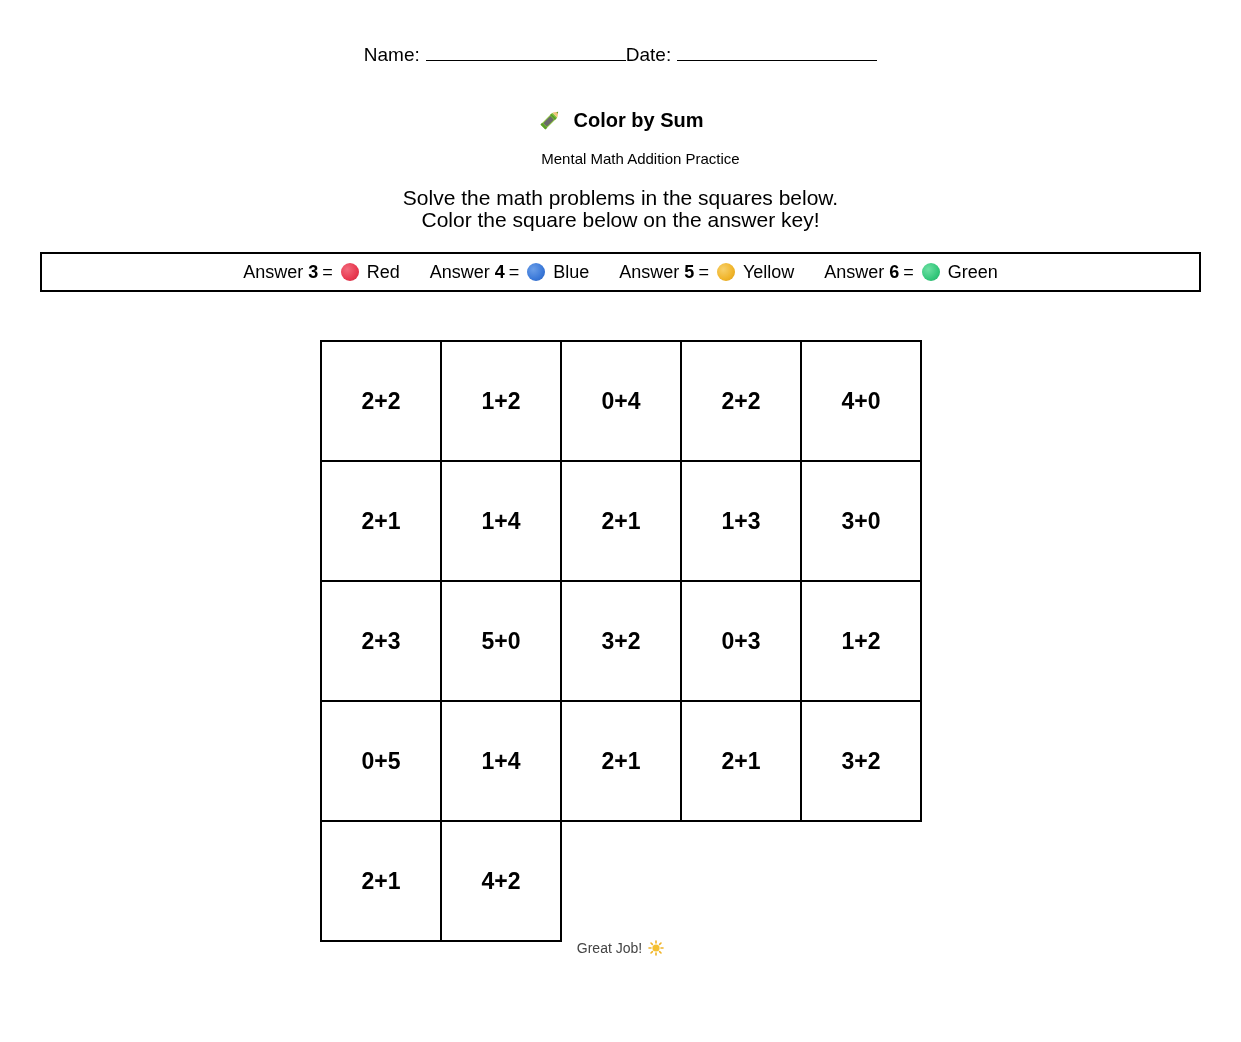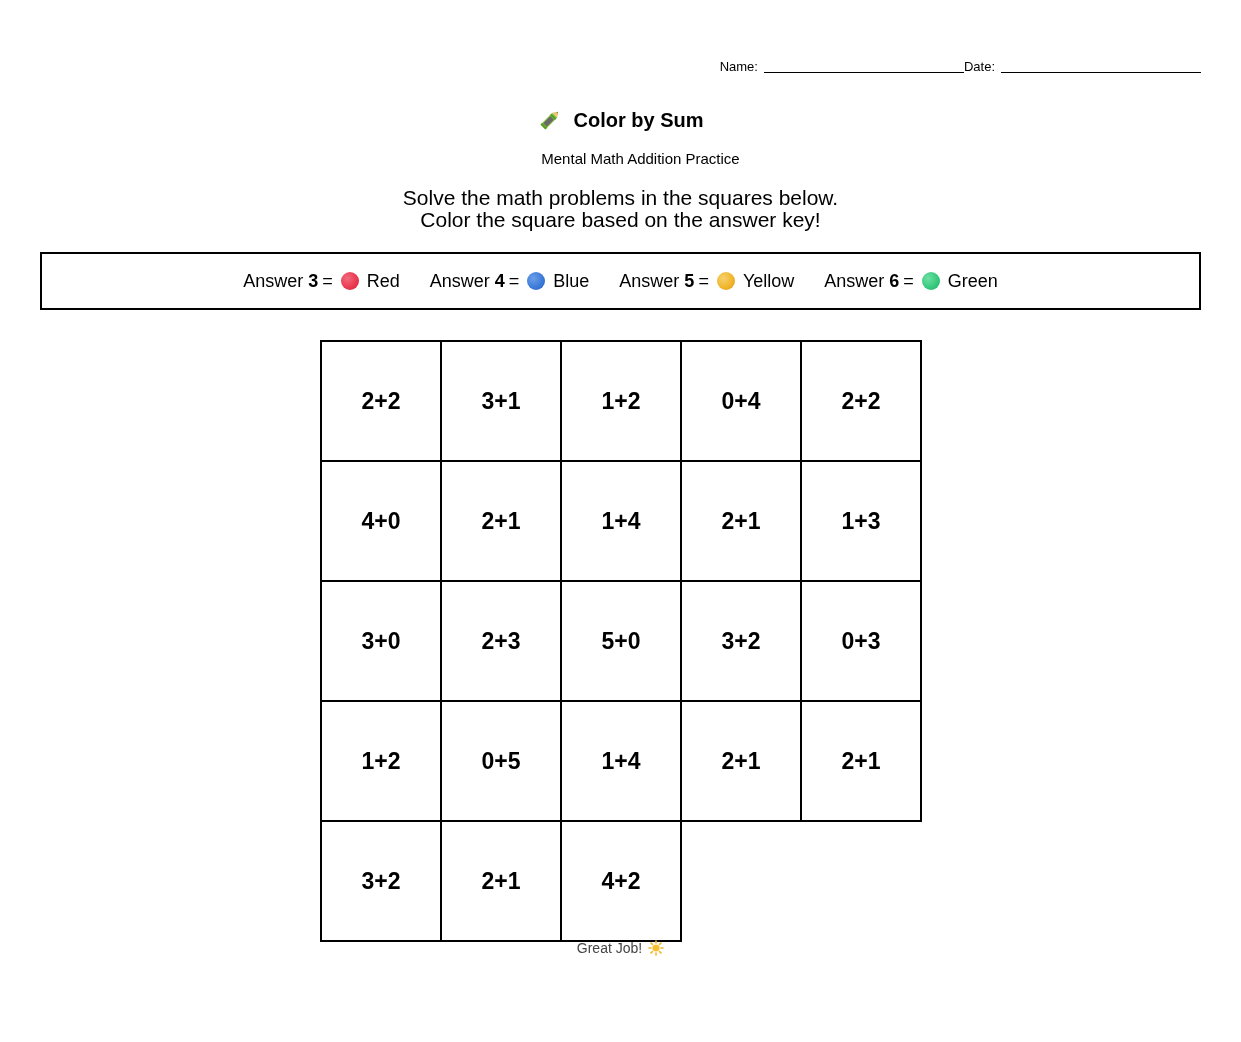--- a/index.html
+++ b/index.html
@@ -12,28 +12,28 @@
       overflow: hidden;
     }
     .page {
       position: relative;
       width: 1241px;
       height: 1042px;
       padding: 0 40px;
     }
     .header-row {
       position: absolute;
-      top: 54px;
+      top: 42px;
       left: 40px;
       right: 40px;
       height: 24px;
       display: flex;
-      justify-content: flex-end;
+      justify-content: center;
       align-items: flex-end;
-      font-size: 13px;
+      font-size: 19px;
     }
     .field {
       display: flex;
       align-items: flex-end;
     }
     .field-label { line-height: 22px; }
     .field-line {
       display: inline-block;
       width: 200px;
       height: 1px;
@@ -78,21 +78,21 @@
       width: 1241px;
       text-align: center;
       font-size: 21px;
       line-height: 22px;
     }
     .legend-box {
       position: absolute;
       top: 252px;
       left: 40px;
       width: 1161px;
-      height: 58px;
+      height: 40px;
       border: 2px solid #000;
       display: flex;
       justify-content: center;
       align-items: center;
       font-size: 18px;
     }
     .legend-item {
       display: flex;
       align-items: center;
       margin: 0 15px;
@@ -178,21 +178,21 @@
         </svg>
       </span>
       <span>Color by Sum</span>
     </h1>
   </div>
 
   <div class="subtitle">Mental Math Addition Practice</div>
 
   <div class="instructions">
     <div>Solve the math problems in the squares below.</div>
-    <div>Color the square based on the answer key!</div>
+    <div>Color the square below on the answer key!</div>
   </div>
 
   <div class="legend-box">
     <div class="legend-item">
       <span>Answer</span>
       <b>3</b>
       <span>=</span>
       <span class="dot" style="background: radial-gradient(circle at 35% 35%, #f26a7c, #e8384f 60%, #c42a3f);"></span>
       <span>Red</span>
     </div>
@@ -214,21 +214,20 @@
       <span>Answer</span>
       <b>6</b>
       <span>=</span>
       <span class="dot" style="background: radial-gradient(circle at 35% 35%, #6ee0a3, #34c77b 60%, #24a862);"></span>
       <span>Green</span>
     </div>
   </div>
 
   <div class="grid">
     <div class="cell">2+2</div>
-    <div class="cell">3+1</div>
     <div class="cell">1+2</div>
     <div class="cell">0+4</div>
     <div class="cell">2+2</div>
 
     <div class="cell">4+0</div>
     <div class="cell">2+1</div>
     <div class="cell">1+4</div>
     <div class="cell">2+1</div>
     <div class="cell">1+3</div>
 

